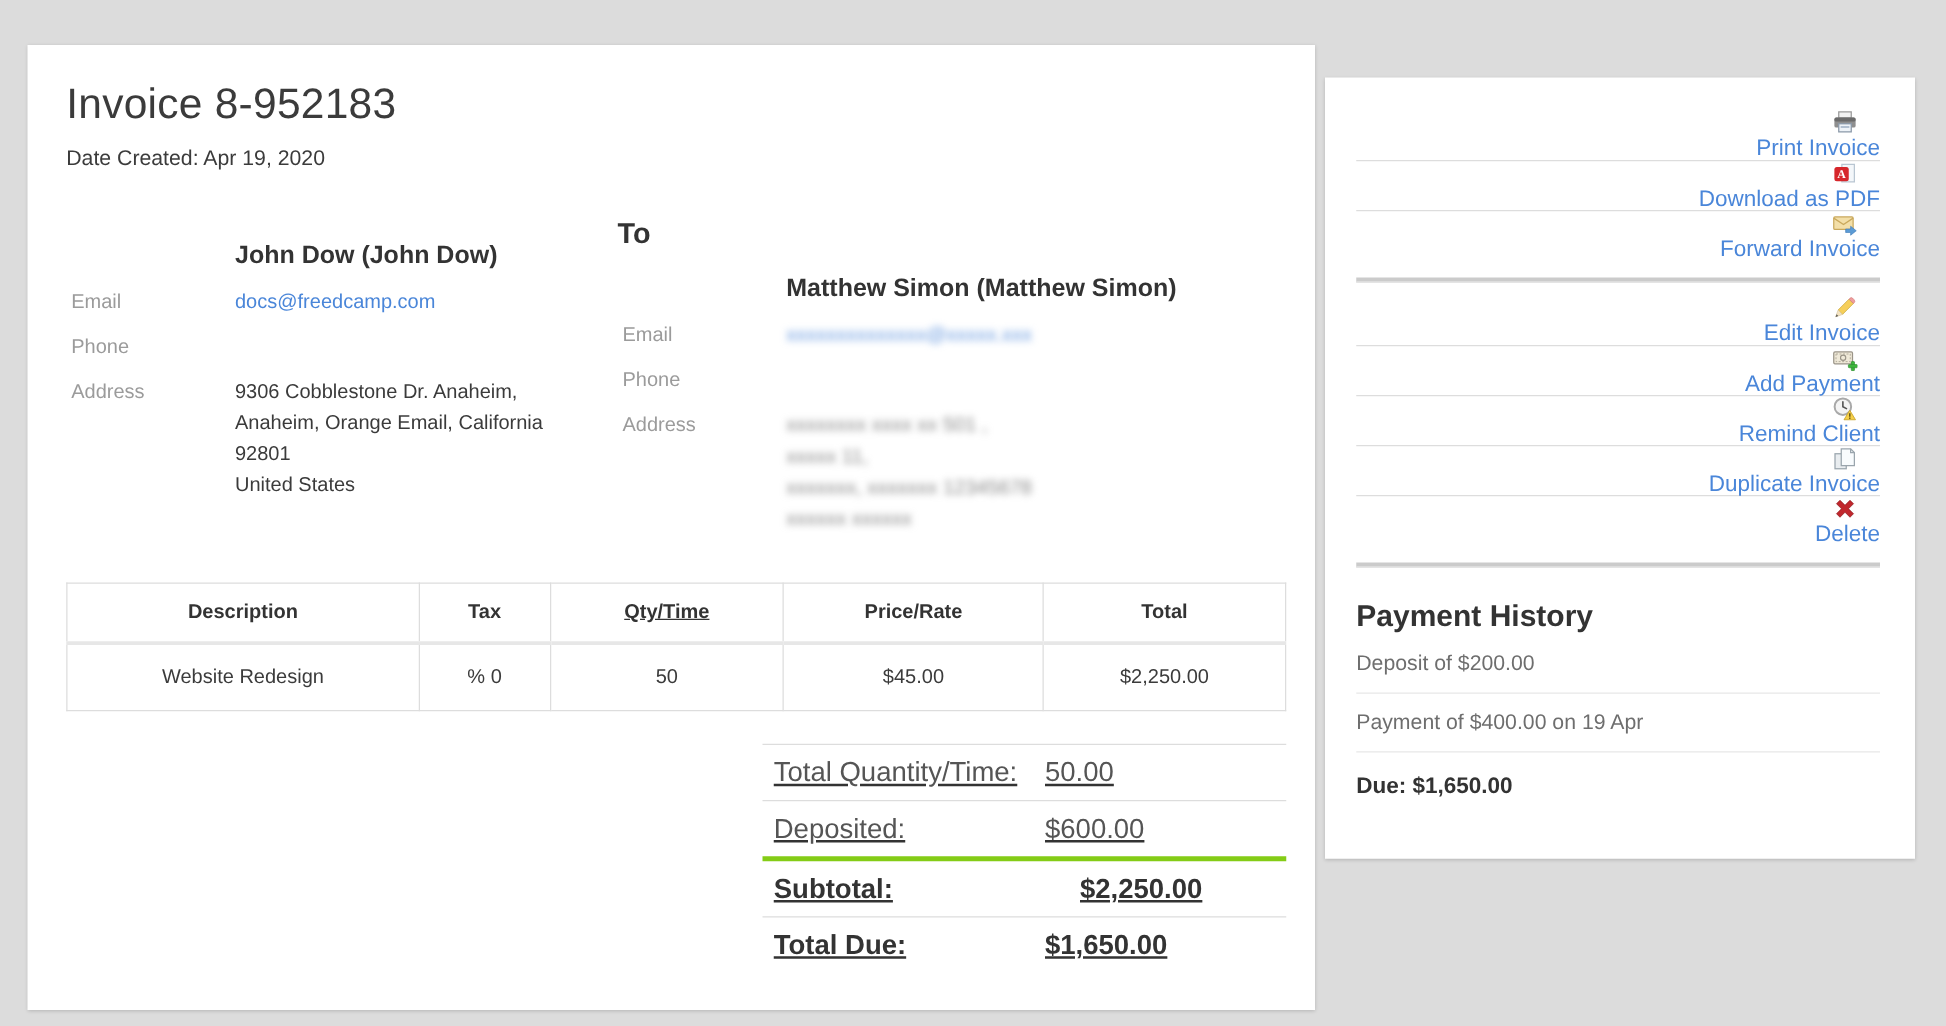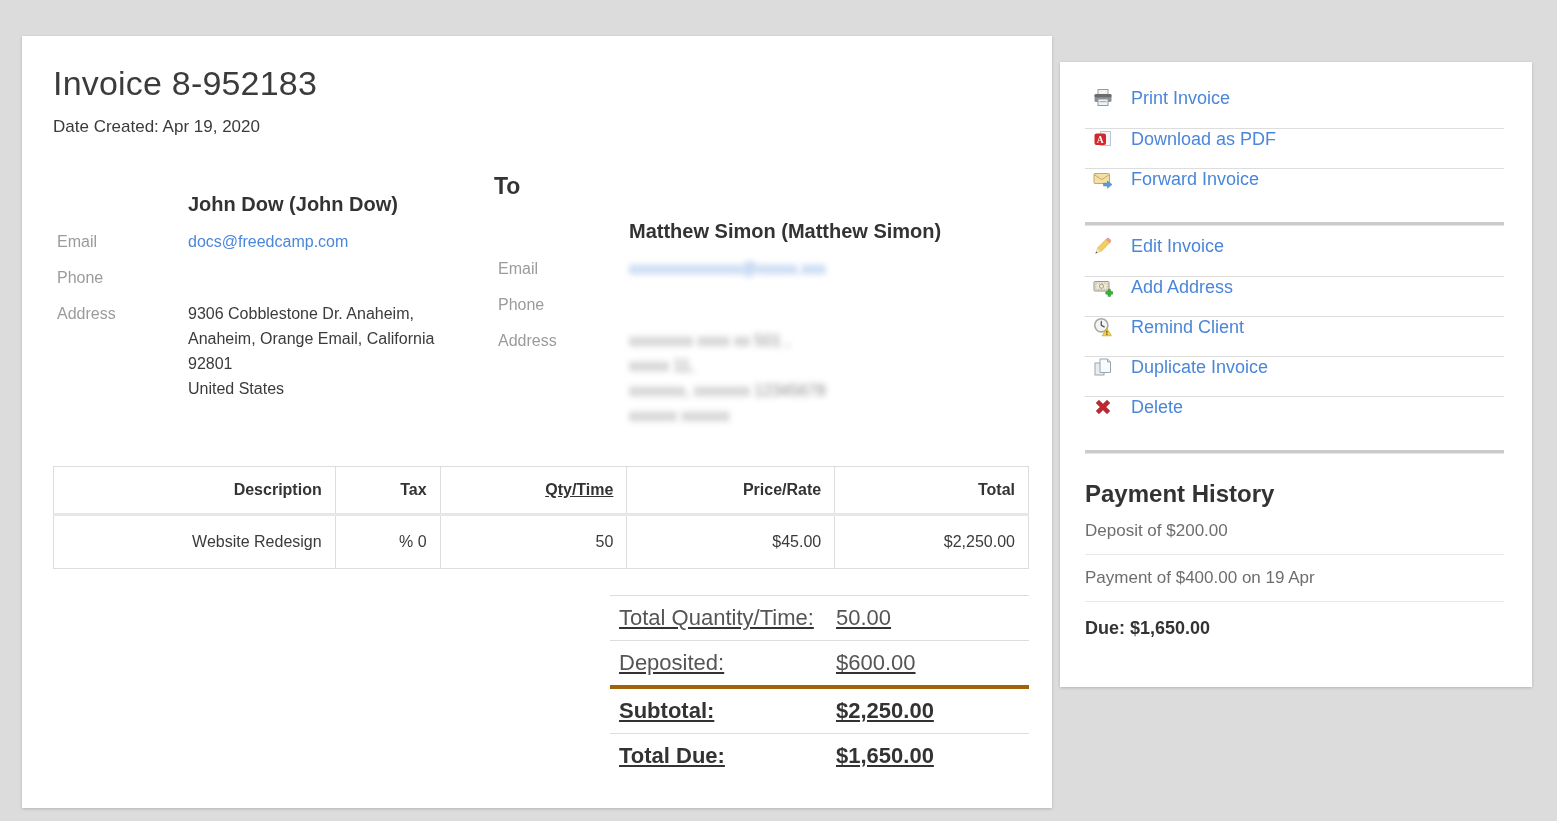--- a/index.html
+++ b/index.html
@@ -73,21 +73,21 @@
   .blurred.blue { color: #6a9be0; }
   
   .items-table {
     margin-top: 35px;
     width: 976px;
     border-collapse: collapse;
     font-size: 16px;
   }
   .items-table th, .items-table td {
     border: 1px solid #ddd;
-    text-align: right;
+    text-align: center;
     padding: 14px 13px;
   }
   .items-table th {
     font-weight: bold;
     color: #333;
     border-bottom: 3px solid #e7e7e7;
   }
   .items-table td {
     color: #3b3b3b;
     padding: 17px 13px;
@@ -103,36 +103,37 @@
     width: 419px;
     font-size: 22px;
     text-decoration: underline;
   }
   .totals-row {
     display: flex;
     border-top: 1px solid #ddd;
     padding: 9px 0 9px 9px;
     color: #555;
   }
-  .totals-row.thick { border-top: 4px solid #a16207; }
+  .totals-row.thick { border-top: 4px solid #84cc16; gap: 28px; }
   .totals-row.bold { font-weight: bold; color: #333; }
   .totals-label { width: 217px; flex: none; }
   .totals-value { }
   
   .actions-panel {
     left: 1060px; top: 62px;
     width: 472px; height: 625px;
     padding: 26px 28px 0 25px;
   }
   .action-item {
     display: flex;
-    align-items: flex-start;
+    align-items: flex-end;
     height: 40px;
     text-decoration: none;
     cursor: pointer;
+    flex-direction: column;
   }
   .action-item + .action-item { border-top: 1px solid #ddd; }
   .action-icon {
     width: 22px; height: 20px;
     margin: 0 16px 0 8px;
     flex: none;
     display: inline-block;
   }
   .action-icon svg { width: 20px; height: 20px; display: block; }
   .action-label {
@@ -315,21 +316,21 @@
       <svg viewBox="0 0 20 20">
         <rect x="1" y="4.5" width="15" height="9.5" rx="1" fill="#efe9d8" stroke="#9a9488" stroke-width="1"></rect>
         <rect x="2.8" y="6.2" width="11.4" height="6.1" fill="none" stroke="#b4ad9c" stroke-width="0.8" stroke-dasharray="1.6 1.2"></rect>
         <circle cx="8.5" cy="9.2" r="2.1" fill="none" stroke="#9a9488" stroke-width="0.9"></circle>
         <g fill="#3cb53c" stroke="#2e8b2e" stroke-width="0.5">
           <rect x="15" y="12.2" width="2.6" height="7.3" rx="0.6"></rect>
           <rect x="12.7" y="14.6" width="7.2" height="2.6" rx="0.6"></rect>
         </g>
       </svg>
     </span>
-    <span class="action-label">Add Address</span>
+    <span class="action-label">Add Payment</span>
   </a>
 
   <a class="action-item">
     <span class="action-icon">
       <svg viewBox="0 0 20 20">
         <circle cx="8.3" cy="8.3" r="6.6" fill="#f4f4f4" stroke="#a9a9a9" stroke-width="1.6"></circle>
         <path d="M8.3 4.5 v3.9 l2.9 1.5" fill="none" stroke="#555" stroke-width="1.3" stroke-linecap="round"></path>
         <path d="M13.8 11.2 l4.6 7.6 h-9.2 z" fill="#f6d048" stroke="#c9a42c" stroke-width="0.7" stroke-linejoin="round"></path>
         <rect x="13.3" y="13.6" width="1.1" height="2.8" fill="#5a4a10"></rect>
         <rect x="13.3" y="17" width="1.1" height="1.1" fill="#5a4a10"></rect>

